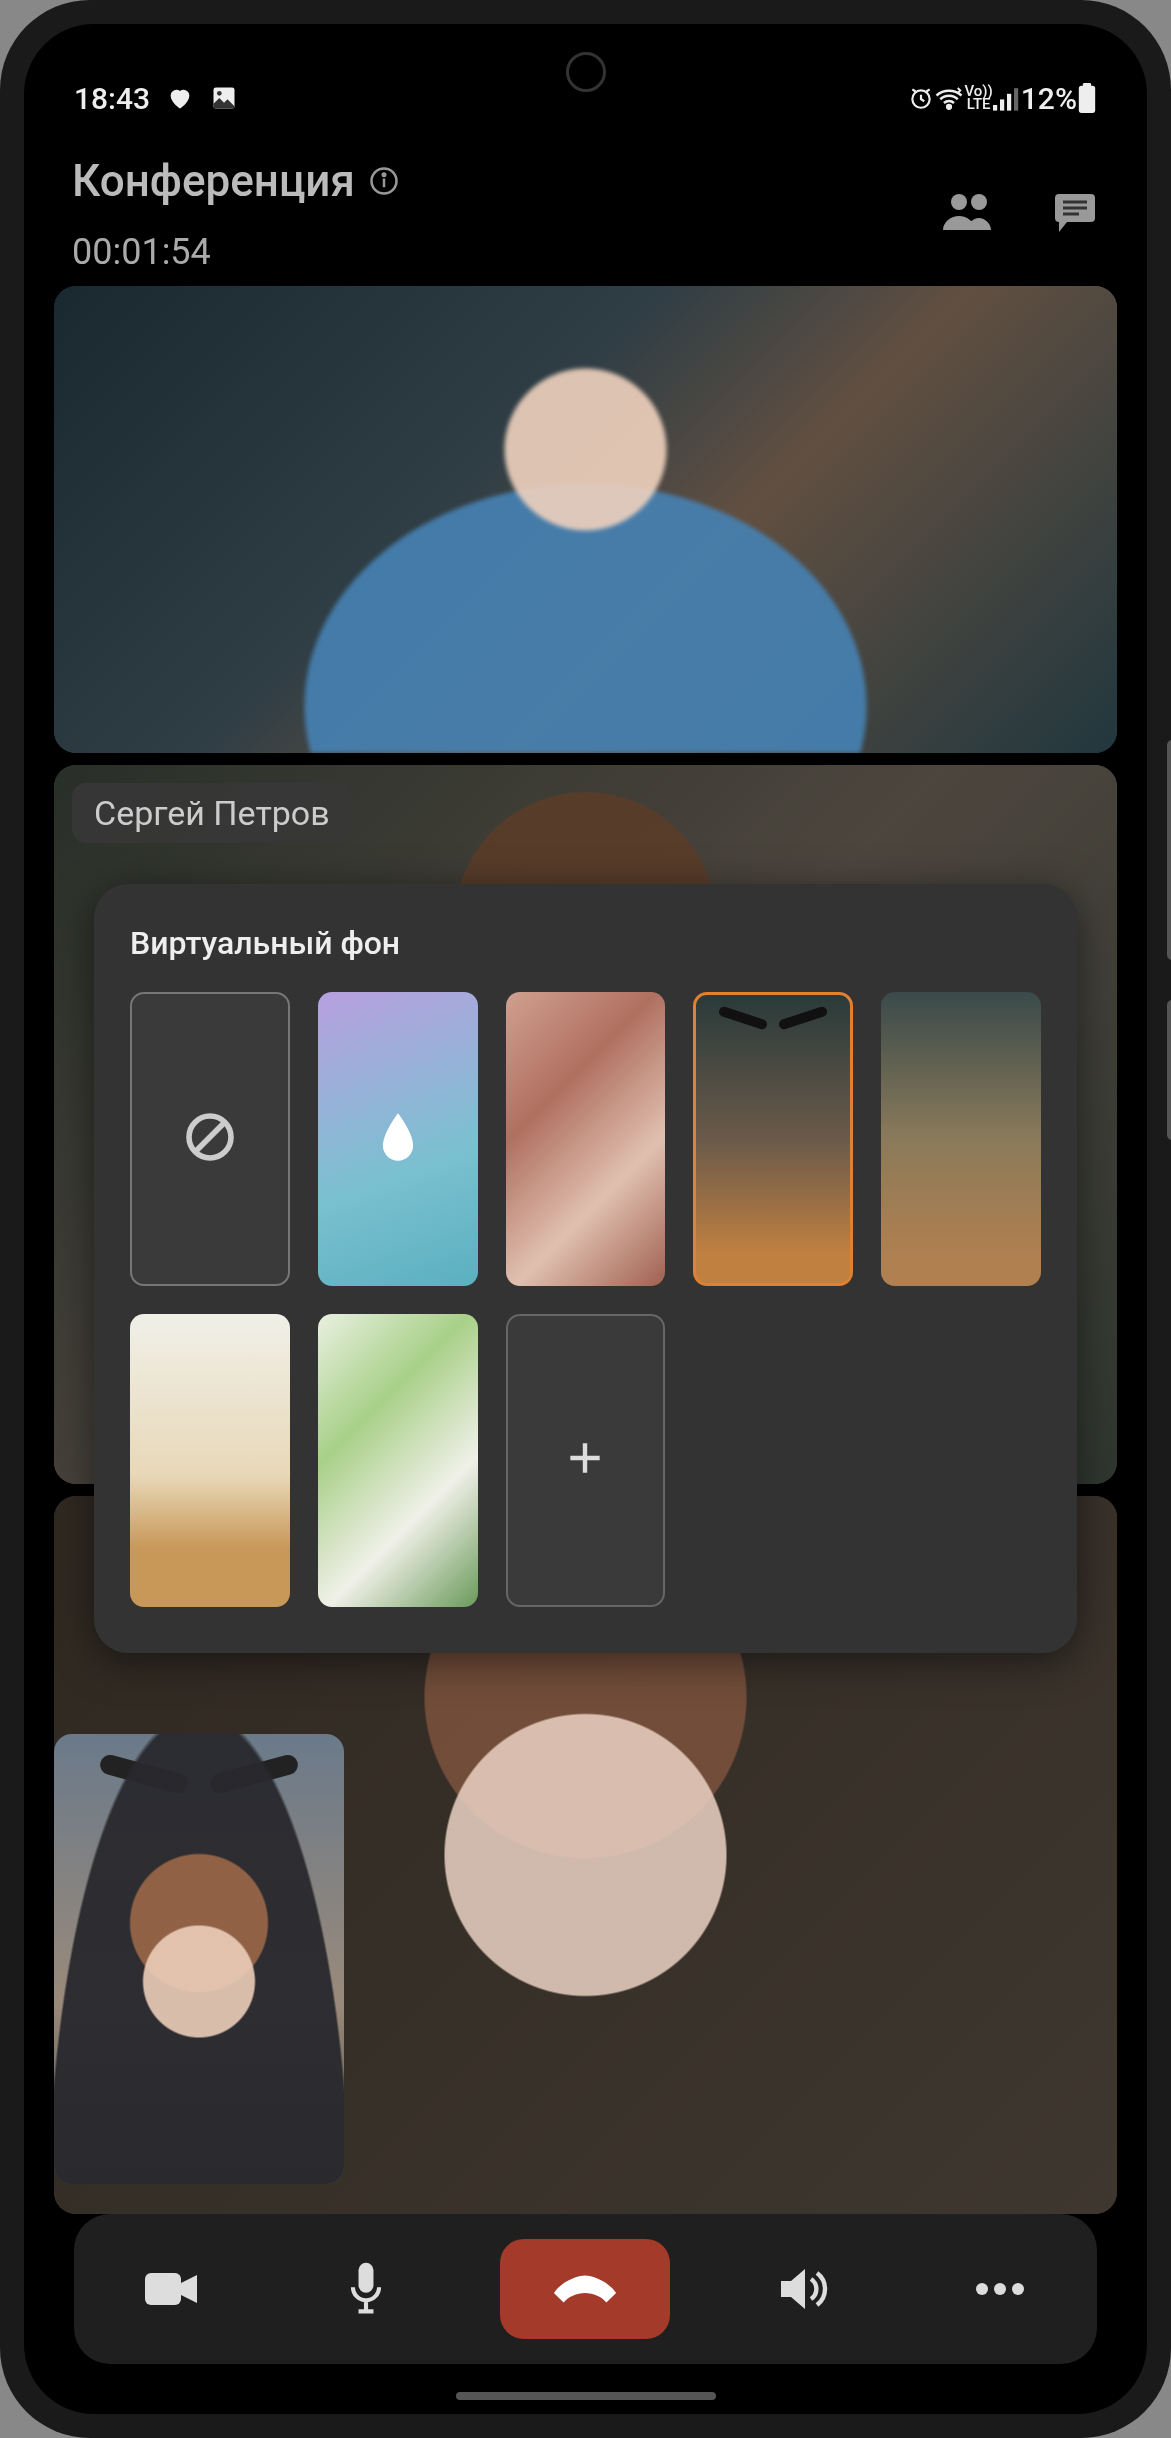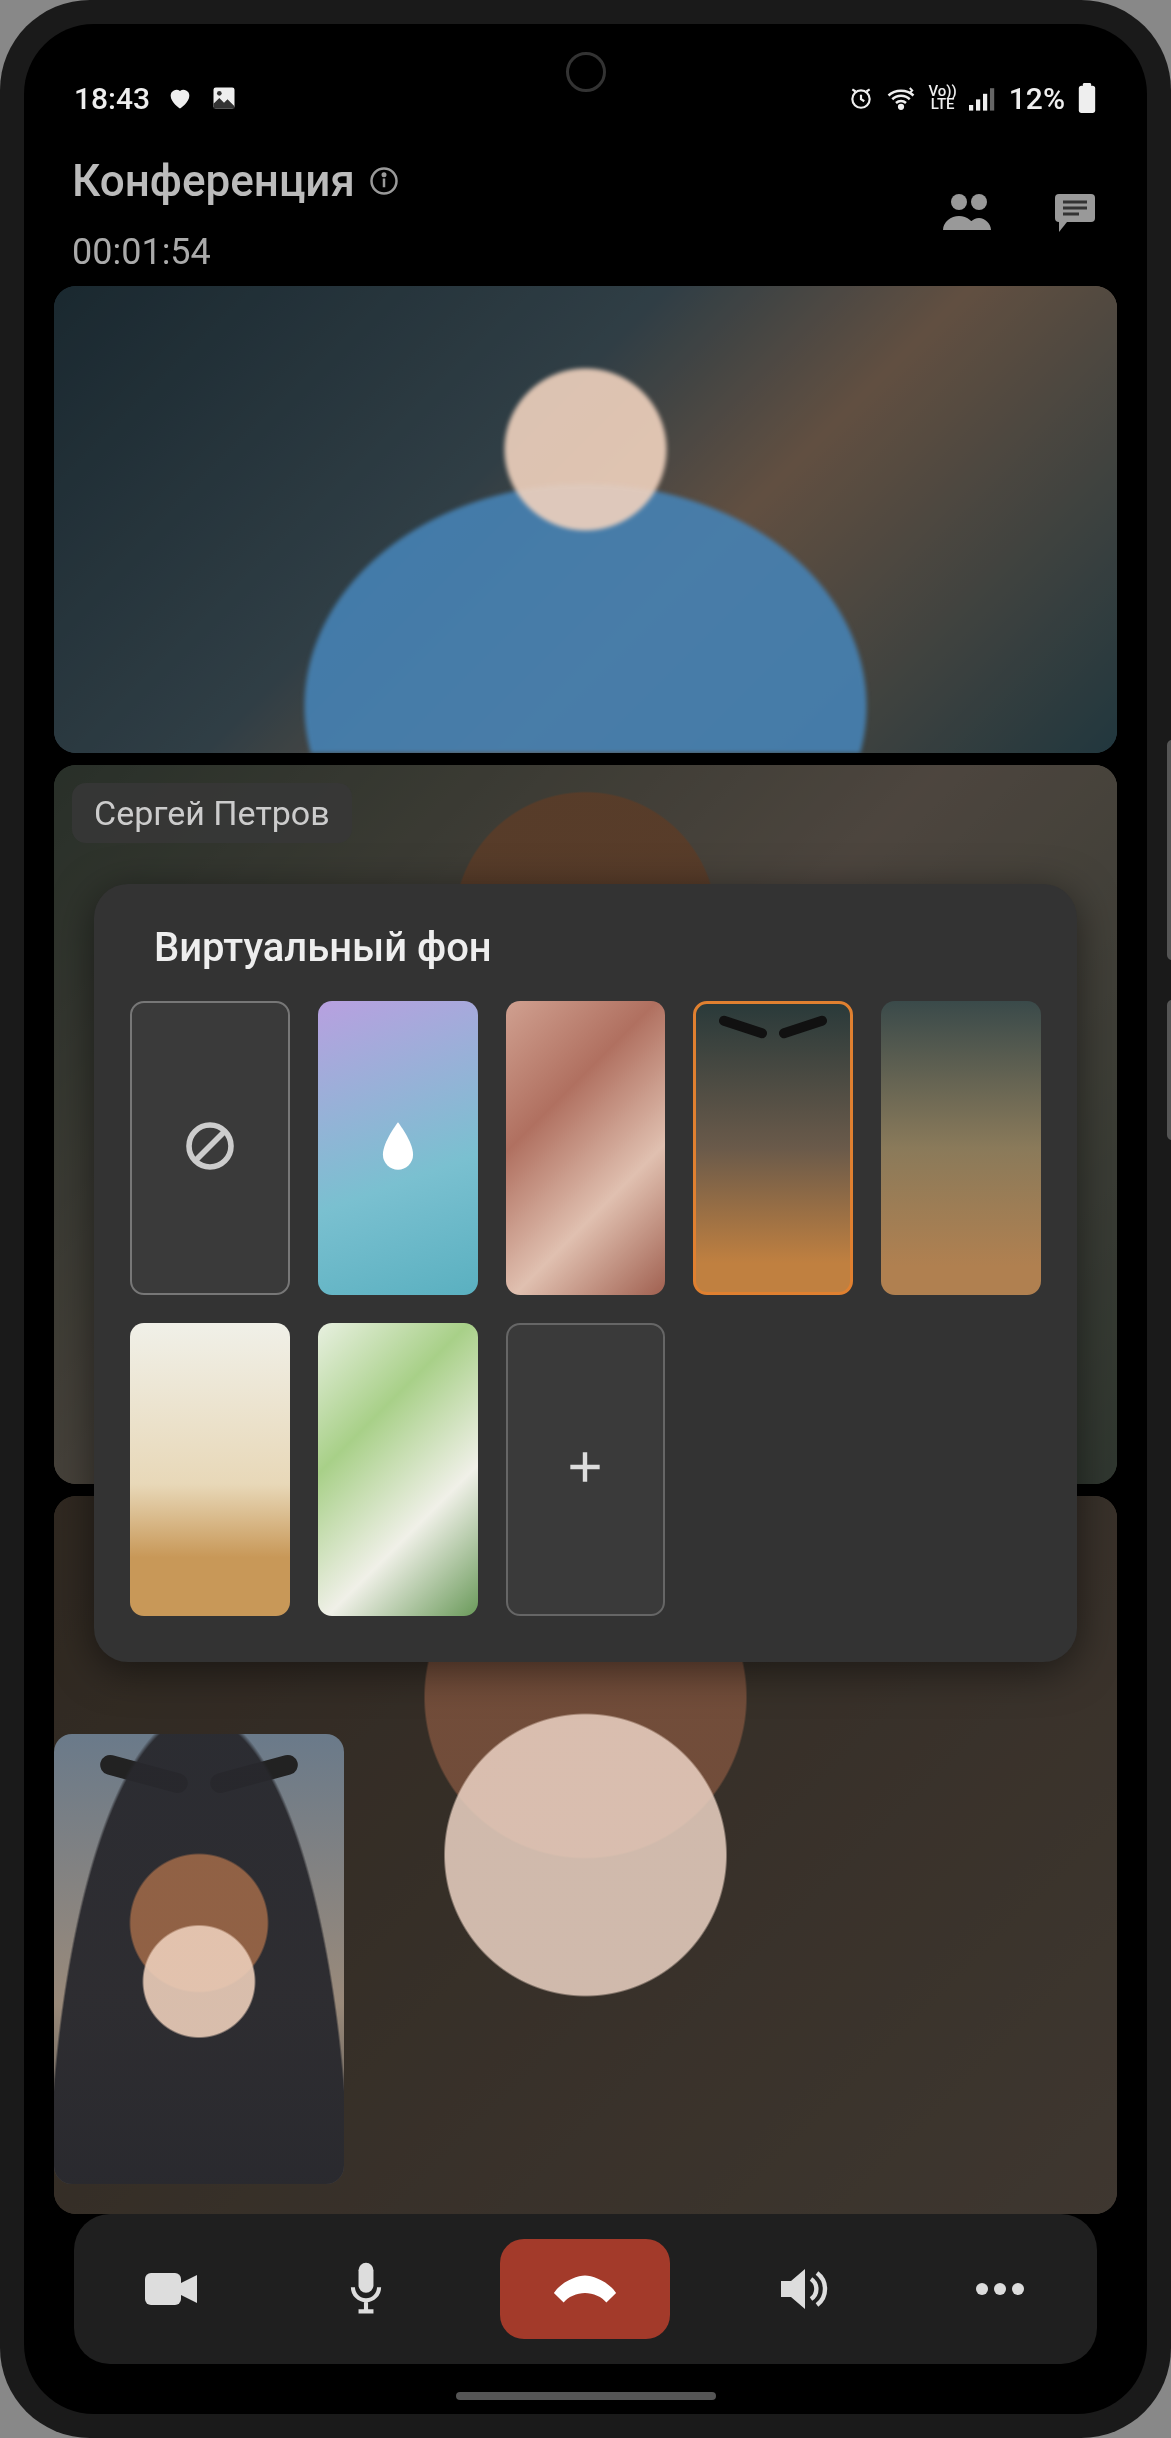--- a/index.html
+++ b/index.html
@@ -26,21 +26,21 @@
     border-radius: 50%;
     z-index: 100;
   }
   
   .status-bar {
     height: 78px;
     display: flex; align-items: center; justify-content: space-between;
     padding: 0 50px; color: #eee; font-size: 30px; font-weight: 500; margin-top: 35px;
   }
   .status-left { display: flex; align-items: center; gap: 16px; }
-  .status-right { display: flex; align-items: center; gap: 12px; }
+  .status-right { display: flex; align-items: center; }
   .status-icon { display: inline-flex; align-items: center; }
   
   .header {
     display: flex; align-items: center; justify-content: space-between;
     padding: 18px 48px 20px 48px;
   }
   .header-left { color: #aaa; }
   .title-row { display: flex; align-items: center; gap: 14px; font-size: 44px; font-weight: 500; color: #bbb; }
   .duration { font-size: 36px; color: #aaa; margin-top: 24px; }
   .header-right { display: flex; gap: 56px; }
@@ -102,21 +102,21 @@
     z-index: 60;
   }
   .ctl-btn { width: 120px; height: 100px; display:flex; align-items:center; justify-content:center; color:#ddd; border-radius:24px;}
   .hangup { background: #a33a2a; width: 170px; }
   
   .vb-panel {
     position: absolute; left: 70px; right: 70px; top: 860px;
     background: #333; border-radius: 34px; padding: 40px 36px 46px;
     z-index: 70; box-shadow: 0 8px 40px rgba(0,0,0,.5);
   }
-  .vb-title { color: #eee; font-size: 40px; font-weight: 500; margin-bottom: 30px; margin-left: 24px; }
+  .vb-title { color: #eee; font-size: 32px; font-weight: 500; margin-bottom: 30px; }
   .vb-grid { display: grid; grid-template-columns: repeat(5, 1fr); gap: 28px; }
   .vb-item {
     aspect-ratio: 86/158; border-radius: 14px;
     border: 2px solid #666; background:#3a3a3a;
     display:flex; align-items:center; justify-content:center;
     position:relative; overflow:hidden;
   }
   .vb-item.selected { border: 3px solid #e08030; }
   .vb-none { border:2px solid #777; }
   .vb-blur { background: linear-gradient(160deg,#b8a0e0 0%, #7ac0d0 60%, #5ab0c0 100%); border:none;}

